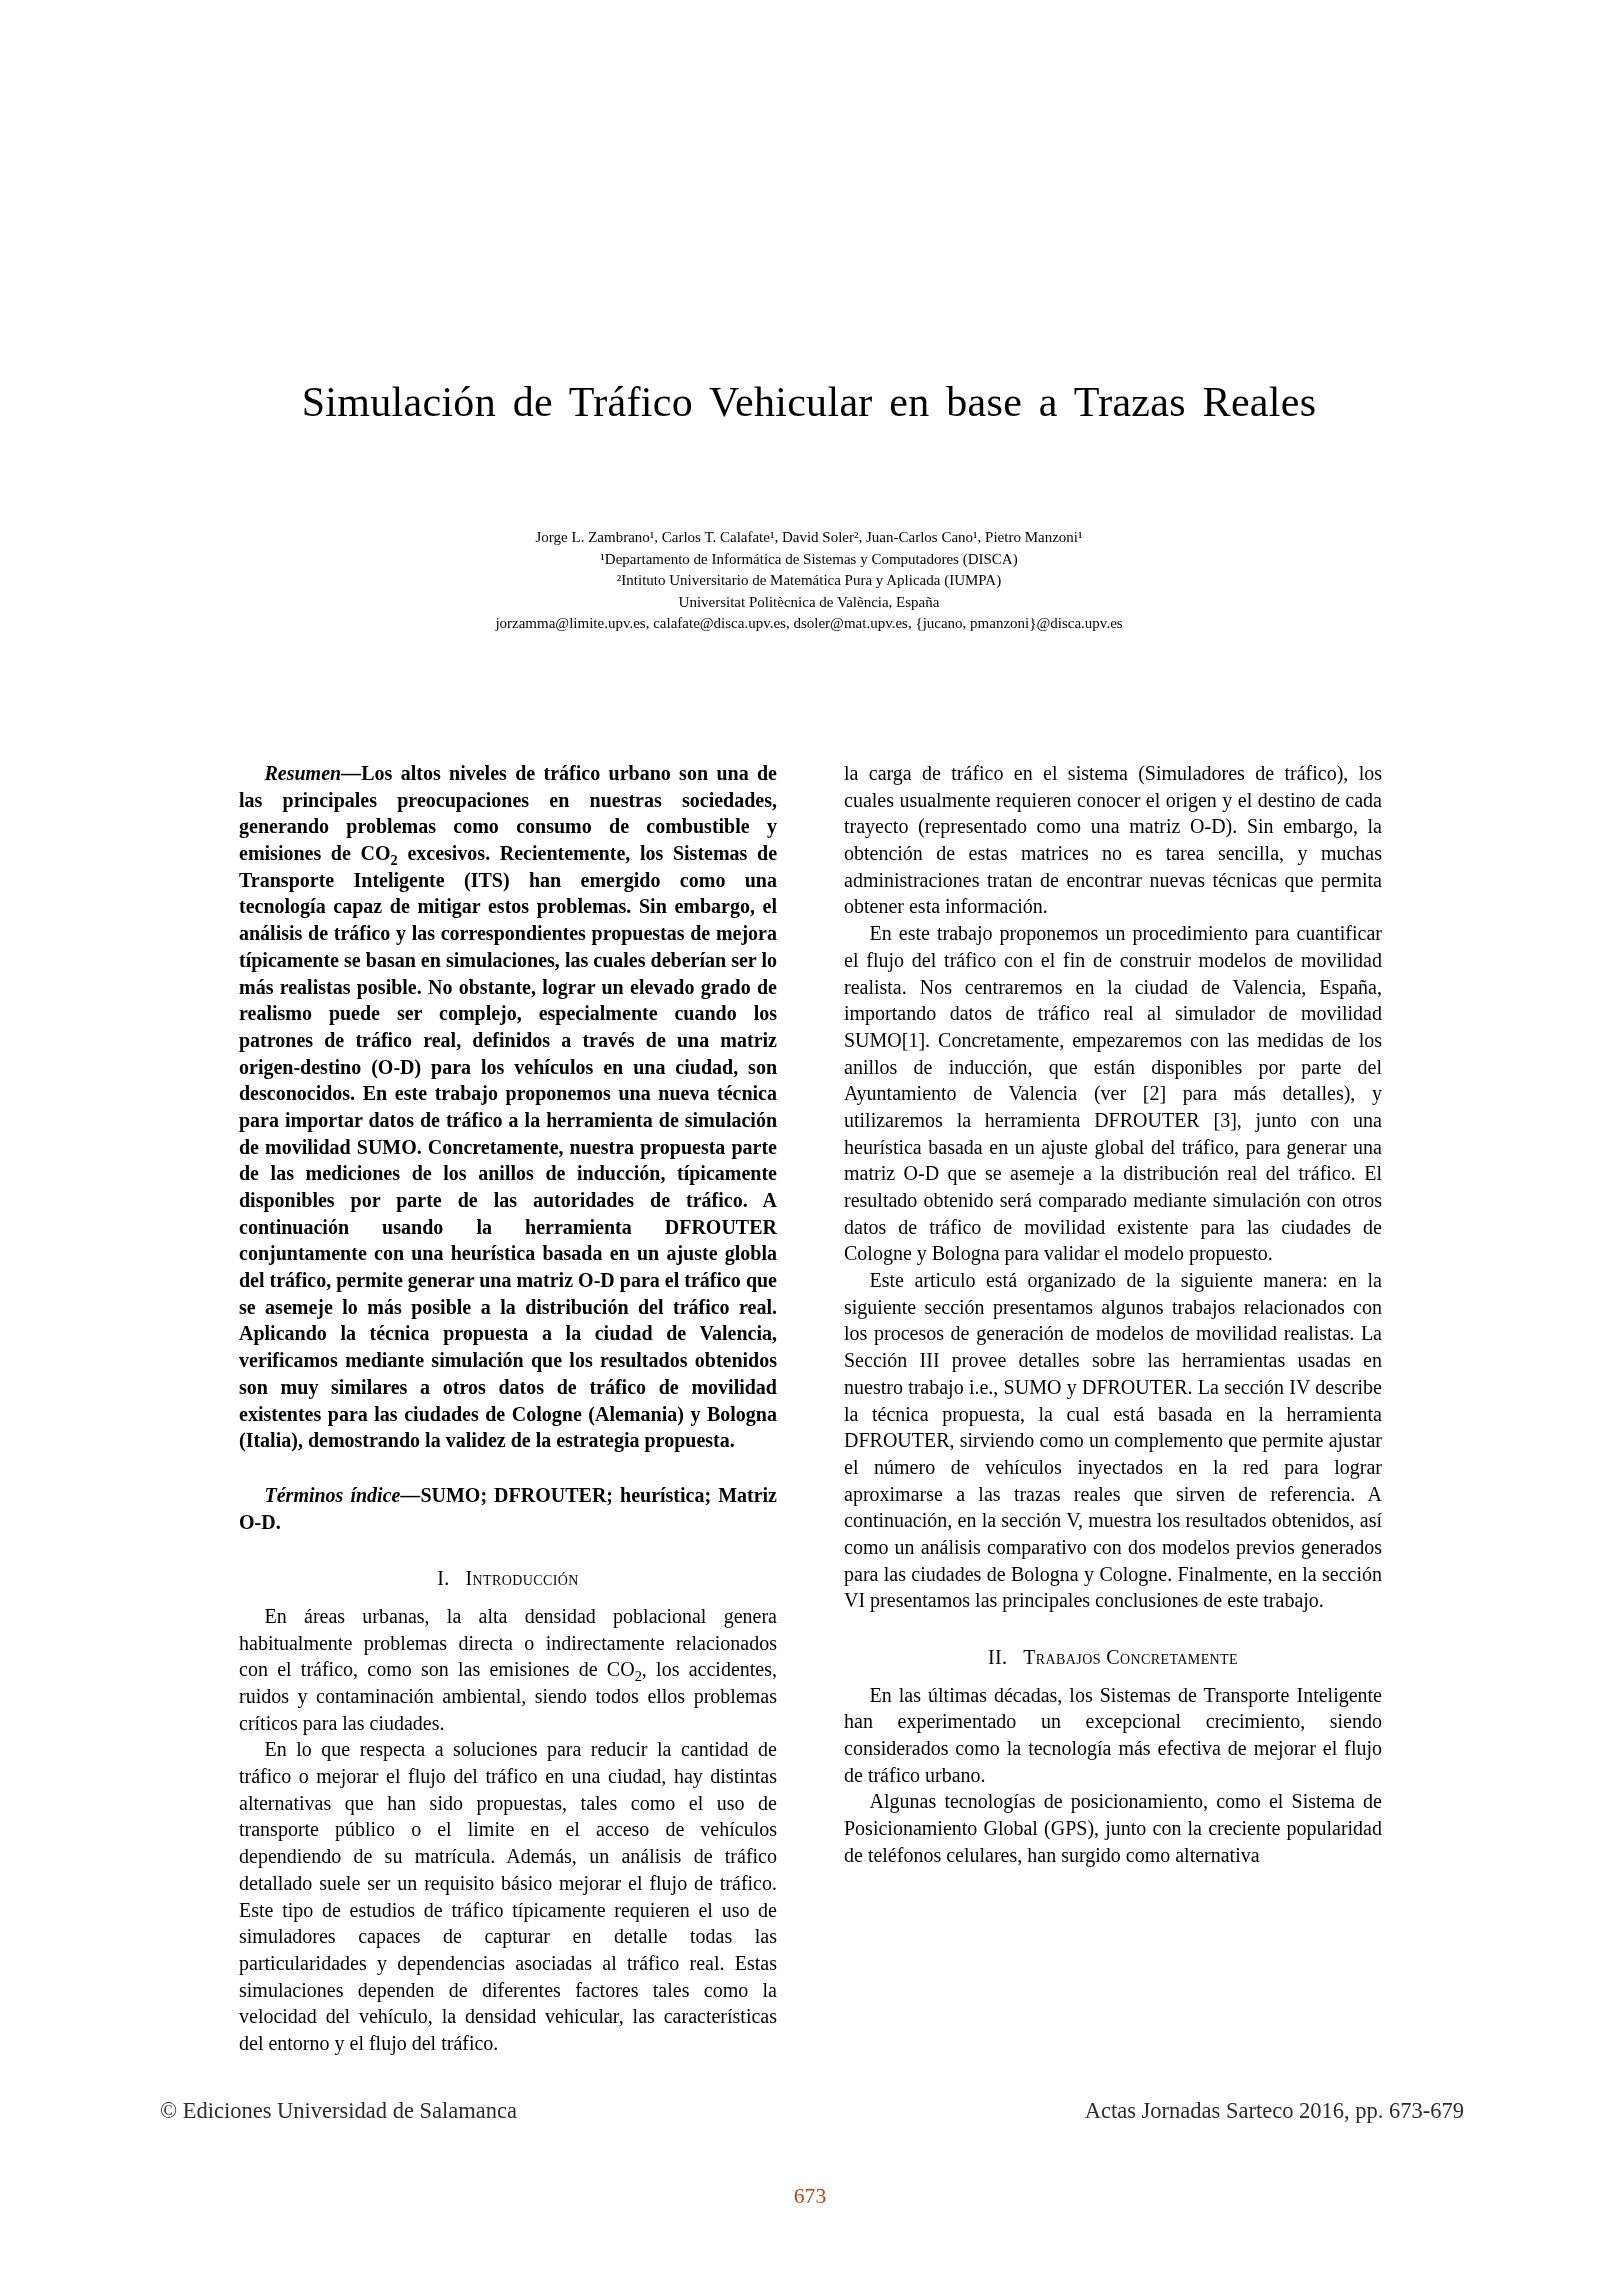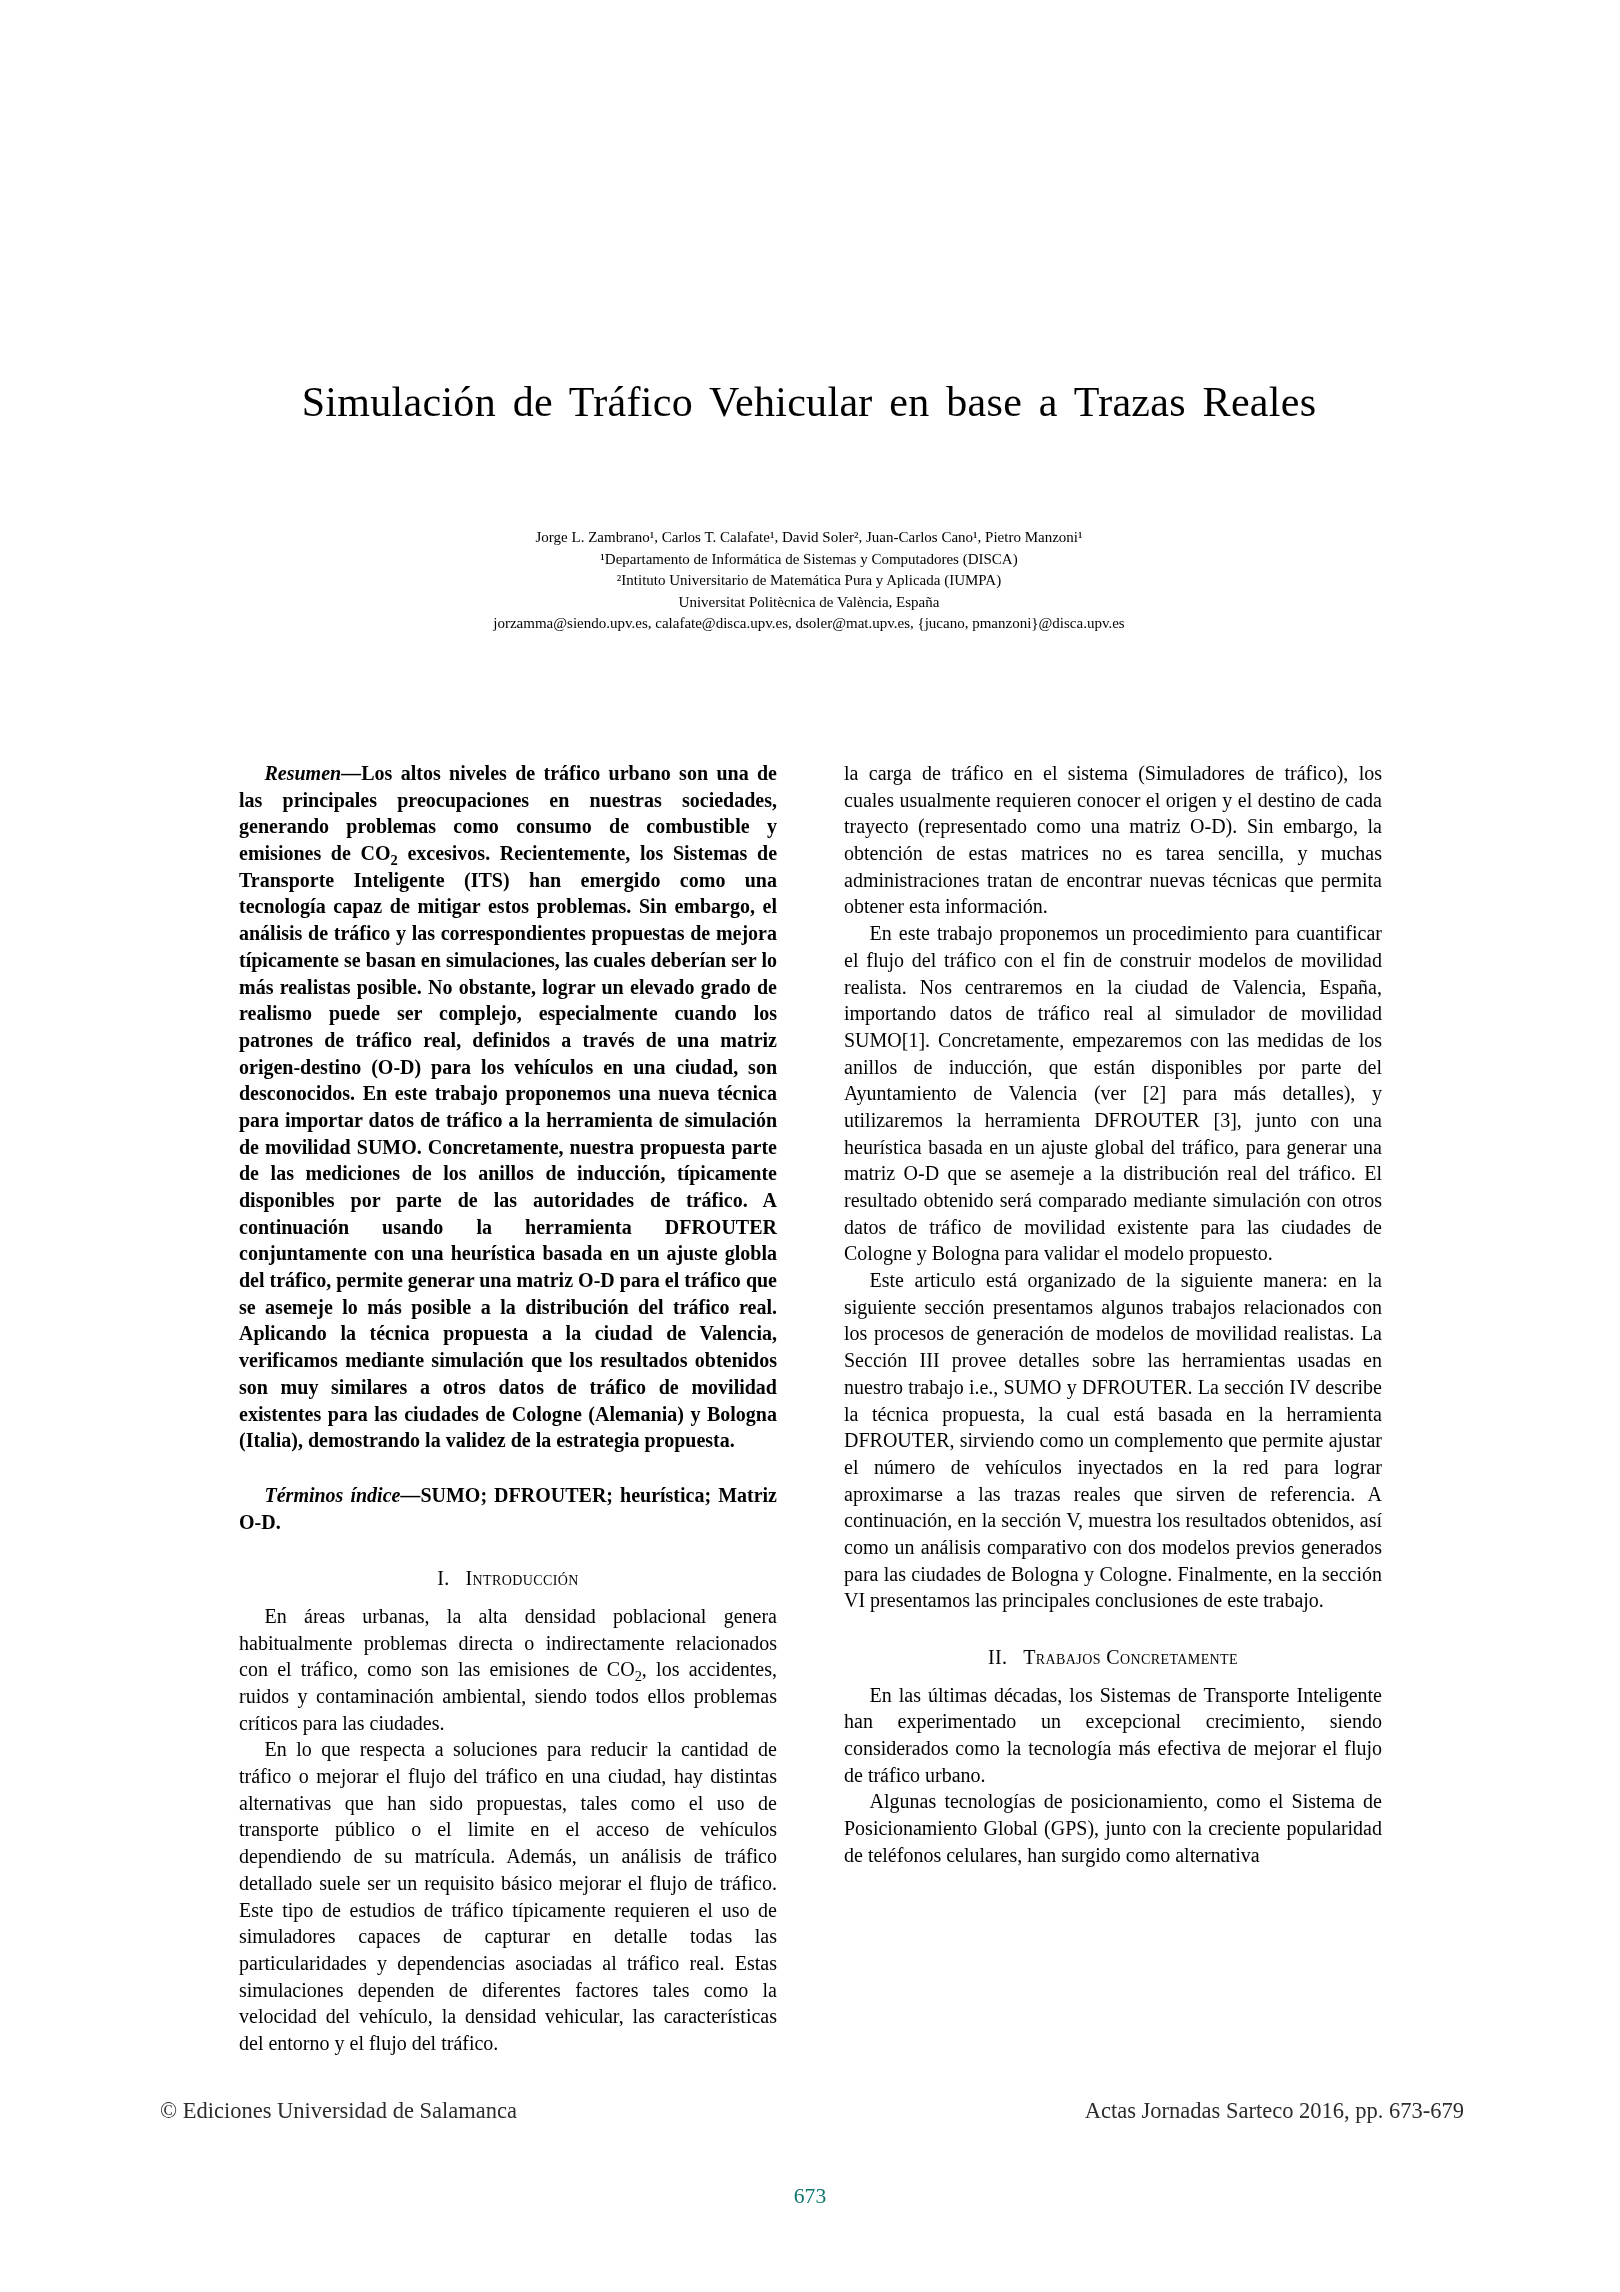--- a/index.html
+++ b/index.html
@@ -125,38 +125,38 @@
     font-size: 22.5px;
     color: #2b2b2b;
   }
   .page-number {
     position: absolute;
     left: 0;
     top: 2184px;
     width: 1620px;
     text-align: center;
     font-size: 21.6px;
-    color: #0f766e;
+    color: #c2410c;
   }
 </style>
 </head>
 <body>
 
 <div class="page">
 
   <div class="title-block">
     <h1 class="paper-title">Simulación de Tráfico Vehicular en base a Trazas Reales</h1>
   </div>
 
   <div class="authors-block">
     <div class="authors-line">Jorge L. Zambrano¹, Carlos T. Calafate¹, David Soler², Juan-Carlos Cano¹, Pietro Manzoni¹</div>
     <div class="authors-line">¹Departamento de Informática de Sistemas y Computadores (DISCA)</div>
     <div class="authors-line">²Intituto Universitario de Matemática Pura y Aplicada (IUMPA)</div>
     <div class="authors-line">Universitat Politècnica de València, España</div>
-    <div class="authors-line">jorzamma@siendo.upv.es, calafate@disca.upv.es, dsoler@mat.upv.es, {jucano, pmanzoni}@disca.upv.es</div>
+    <div class="authors-line">jorzamma@limite.upv.es, calafate@disca.upv.es, dsoler@mat.upv.es, {jucano, pmanzoni}@disca.upv.es</div>
   </div>
 
   <div class="columns">
 
     <div class="col col-left">
 
       <p class="abstract"><span class="lead">Resumen—</span><span>Los altos niveles de tráfico urbano son una de las principales preocupaciones en nuestras sociedades, generando problemas como consumo de combustible y emisiones de CO</span><sub>2</sub><span> excesivos. Recientemente, los Sistemas de Transporte Inteligente (ITS) han emergido como una tecnología capaz de mitigar estos problemas. Sin embargo, el análisis de tráfico y las correspondientes propuestas de mejora típicamente se basan en simulaciones, las cuales deberían ser lo más realistas posible. No obstante, lograr un elevado grado de realismo puede ser complejo, especialmente cuando los patrones de tráfico real, definidos a través de una matriz origen-destino (O-D) para los vehículos en una ciudad, son desconocidos. En este trabajo proponemos una nueva técnica para importar datos de tráfico a la herramienta de simulación de movilidad SUMO. Concretamente, nuestra propuesta parte de las mediciones de los anillos de inducción, típicamente disponibles por parte de las autoridades de tráfico. A continuación usando la herramienta DFROUTER conjuntamente con una heurística basada en un ajuste globla del tráfico, permite generar una matriz O-D para el tráfico que se asemeje lo más posible a la distribución del tráfico real. Aplicando la técnica propuesta a la ciudad de Valencia, verificamos mediante simulación que los resultados obtenidos son muy similares a otros datos de tráfico de movilidad existentes para las ciudades de Cologne (Alemania) y Bologna (Italia), demostrando la validez de la estrategia propuesta.</span></p>
 
       <p class="keywords"><span class="lead">Términos índice—</span><span>SUMO; DFROUTER; heurística; Matriz O-D.</span></p>
 

